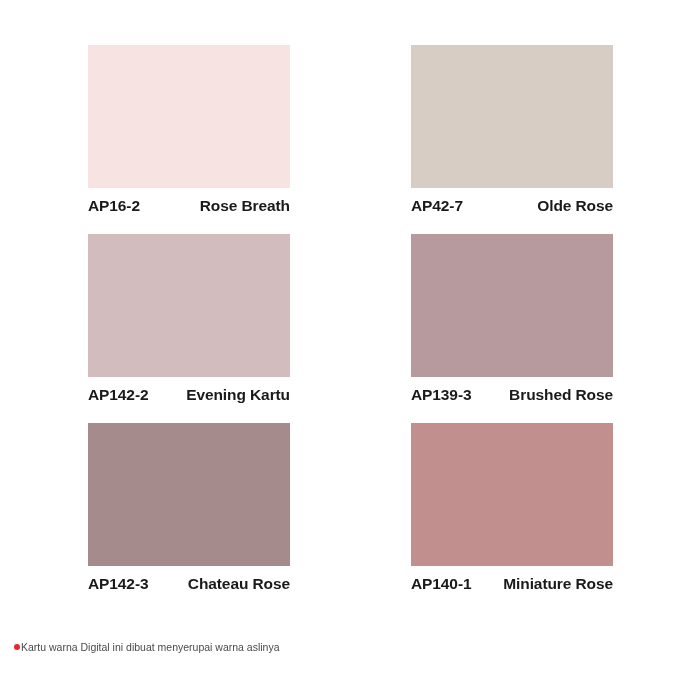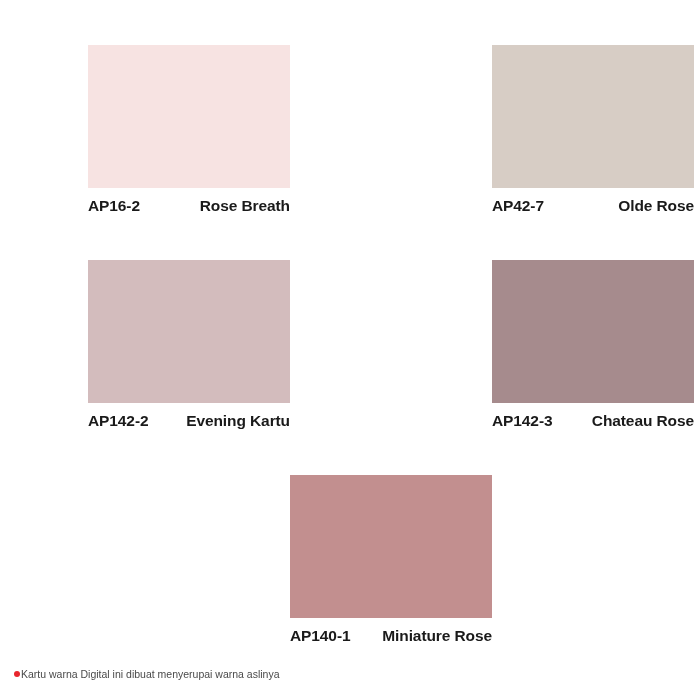--- a/index.html
+++ b/index.html
@@ -16,21 +16,21 @@
   }
 
   #swatch-grid {
     position: absolute;
     left: 88px;
     top: 45px;
     width: 525px;
     display: grid;
     grid-template-columns: 202px 1fr 202px;
     grid-template-rows: auto auto auto;
-    row-gap: 45px;
+    row-gap: 19px;
   }
 
   .grid-gap-col {
     
   }
 
   .swatch-cell {
     width: 202px;
   }
 
@@ -57,21 +57,21 @@
     text-align: left;
   }
 
   .swatch-name {
     text-align: right;
   }
 
   #disclaimer {
     position: absolute;
     left: 14px;
-    top: 667px;
+    top: 640px;
     width: 680px;
   }
 
   .disclaimer-line {
     display: flex;
     align-items: flex-start;
     font-size: 10.5px;
     color: #4a4a4a;
     line-height: 14px;
     white-space: nowrap;
@@ -109,20 +109,27 @@
   </div>
 
   <div class="swatch-cell">
     <div class="swatch-chip" style="background:#D3BCBD;"></div>
     <div class="swatch-label">
       <span class="swatch-code">AP142-2</span>
       <span class="swatch-name">Evening Kartu</span>
     </div>
   </div>
   <div class="grid-gap-col"></div>
+  <div class="swatch-cell">
+    <div class="swatch-chip" style="background:#B79A9E;"></div>
+    <div class="swatch-label">
+      <span class="swatch-code">AP139-3</span>
+      <span class="swatch-name">Brushed Rose</span>
+    </div>
+  </div>
 
   <div class="swatch-cell">
     <div class="swatch-chip" style="background:#A68B8D;"></div>
     <div class="swatch-label">
       <span class="swatch-code">AP142-3</span>
       <span class="swatch-name">Chateau Rose</span>
     </div>
   </div>
   <div class="grid-gap-col"></div>
   <div class="swatch-cell">

